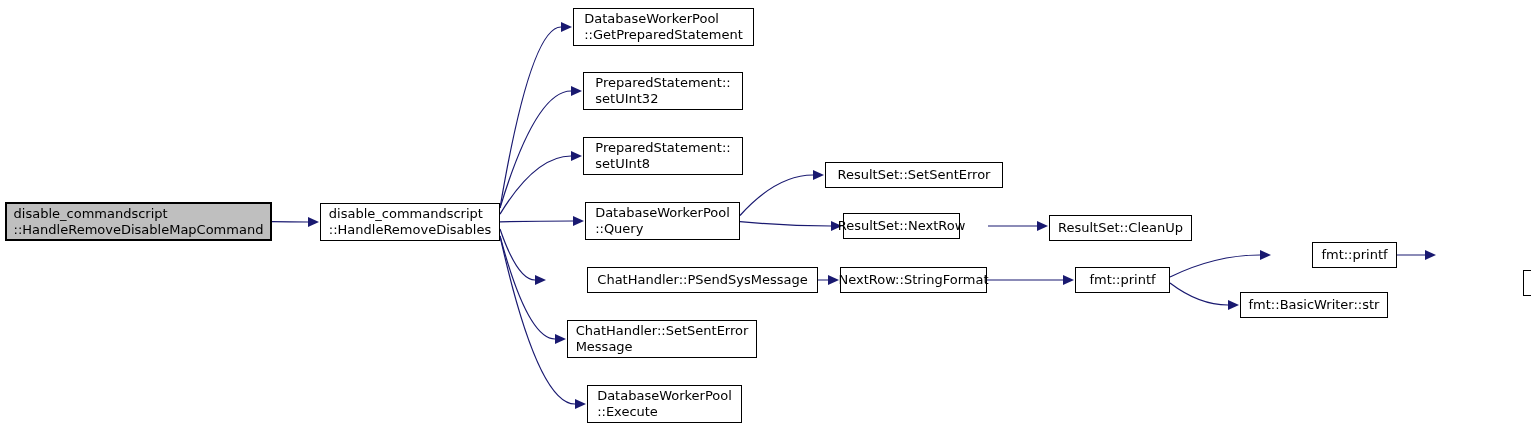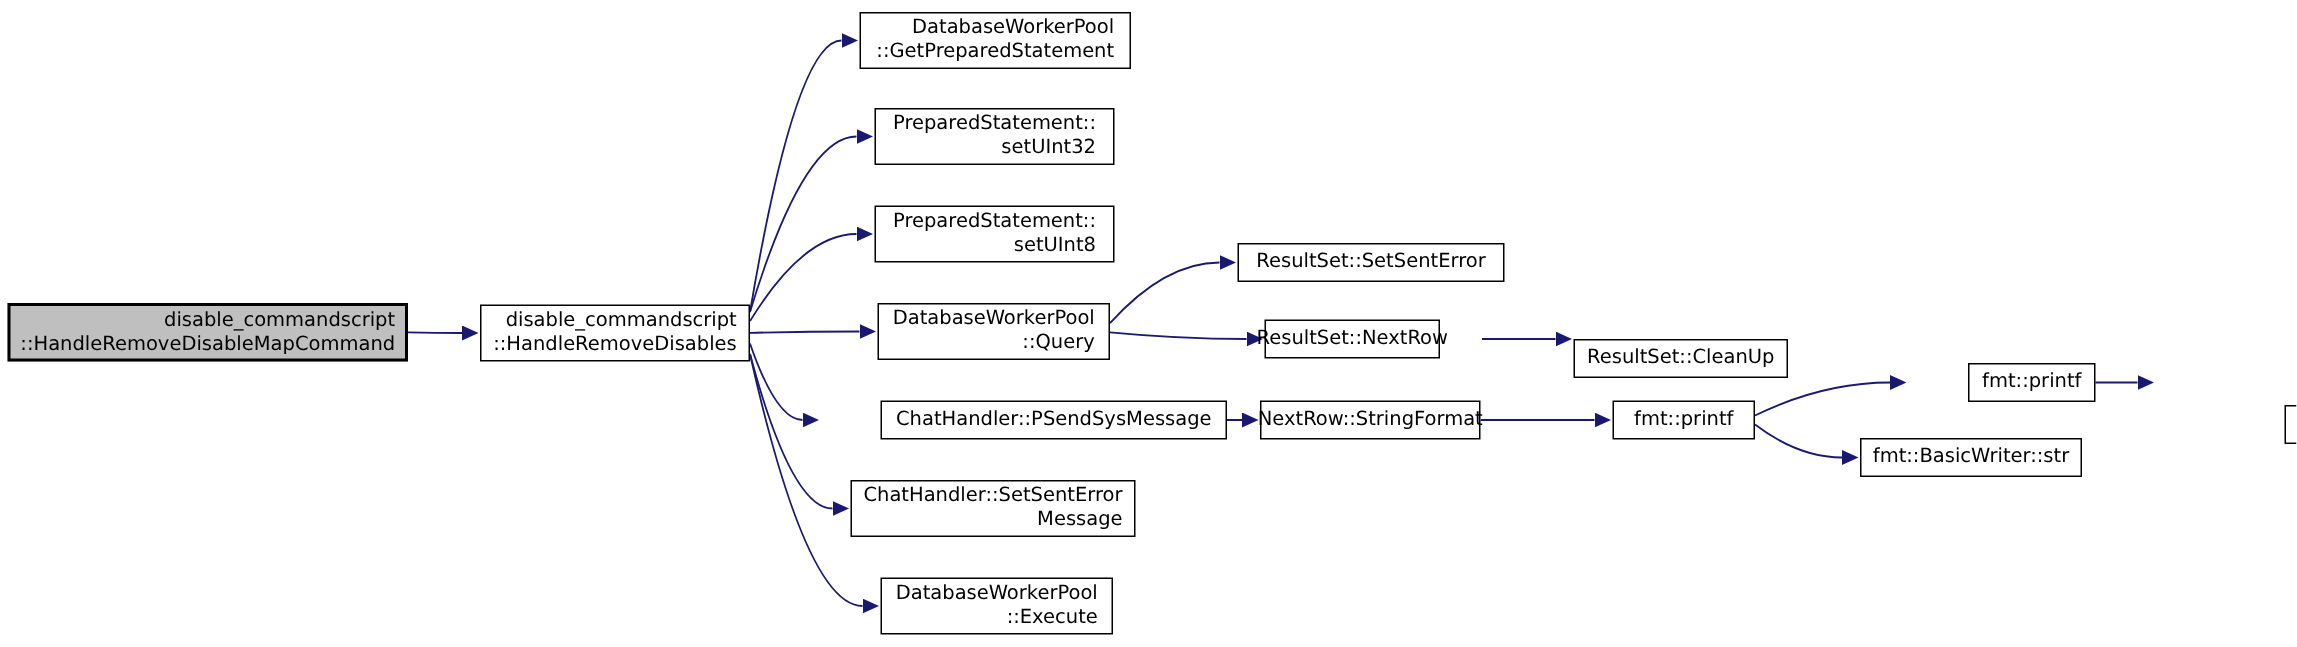--- a/index.html
+++ b/index.html
@@ -34,21 +34,21 @@
   }
   .node {
     position: absolute;
     box-sizing: border-box;
     background: var(--node-fill, #ffffff);
     border: 1px solid var(--node-border, #000000);
     color: var(--text-color, #000000);
     display: flex;
     align-items: center;
     justify-content: center;
-    text-align: right;
+    text-align: left;
     white-space: pre-line;
     font-size: 13px;
     line-height: 16px;
     cursor: pointer;
     padding: 0 4px;
   }
   .node.highlight {
     background: var(--highlight-fill, #bfbfbf);
     border-width: 2px;
     cursor: default;
@@ -96,19 +96,19 @@
   <div class="node" style="left: 585px; top: 202px; width: 155px; height: 38px;">DatabaseWorkerPool
 ::Query</div>
   <div class="node" style="left: 547px; top: 267px; width: 231px; height: 26px; margin-left: 40px;">ChatHandler::PSendSysMessage</div>
   <div class="node" style="left: 567px; top: 320px; width: 190px; height: 38px;">ChatHandler::SetSentError
 Message</div>
   <div class="node" style="left: 587px; top: 385px; width: 155px; height: 38px;">DatabaseWorkerPool
 ::Execute</div>
   <div class="node" style="left: 825px; top: 162px; width: 178px; height: 26px;">ResultSet::SetSentError</div>
   <div class="node" style="left: 843px; top: 213px; width: 117px; height: 26px;">ResultSet::NextRow</div>
   <div class="node" style="left: 840px; top: 267px; width: 147px; height: 26px;">NextRow::StringFormat</div>
-  <div class="node" style="left: 1049px; top: 226px; width: 143px; height: 26px;">ResultSet::CleanUp</div>
+  <div class="node" style="left: 1049px; top: 215px; width: 143px; height: 26px;">ResultSet::CleanUp</div>
   <div class="node" style="left: 1075px; top: 267px; width: 95px; height: 26px;">fmt::printf</div>
   <div class="node" style="left: 1272px; top: 242px; width: 85px; height: 26px; margin-left: 40px;">fmt::printf</div>
   <div class="node" style="left: 1240px; top: 292px; width: 148px; height: 26px;">fmt::BasicWriter::str</div>
   <div class="node" style="left: 1523px; top: 242px; width: 88px; height: 26px; margin-top: 28px;">fmt::fprintf</div>
 
 </div>
 
 </body></html>

